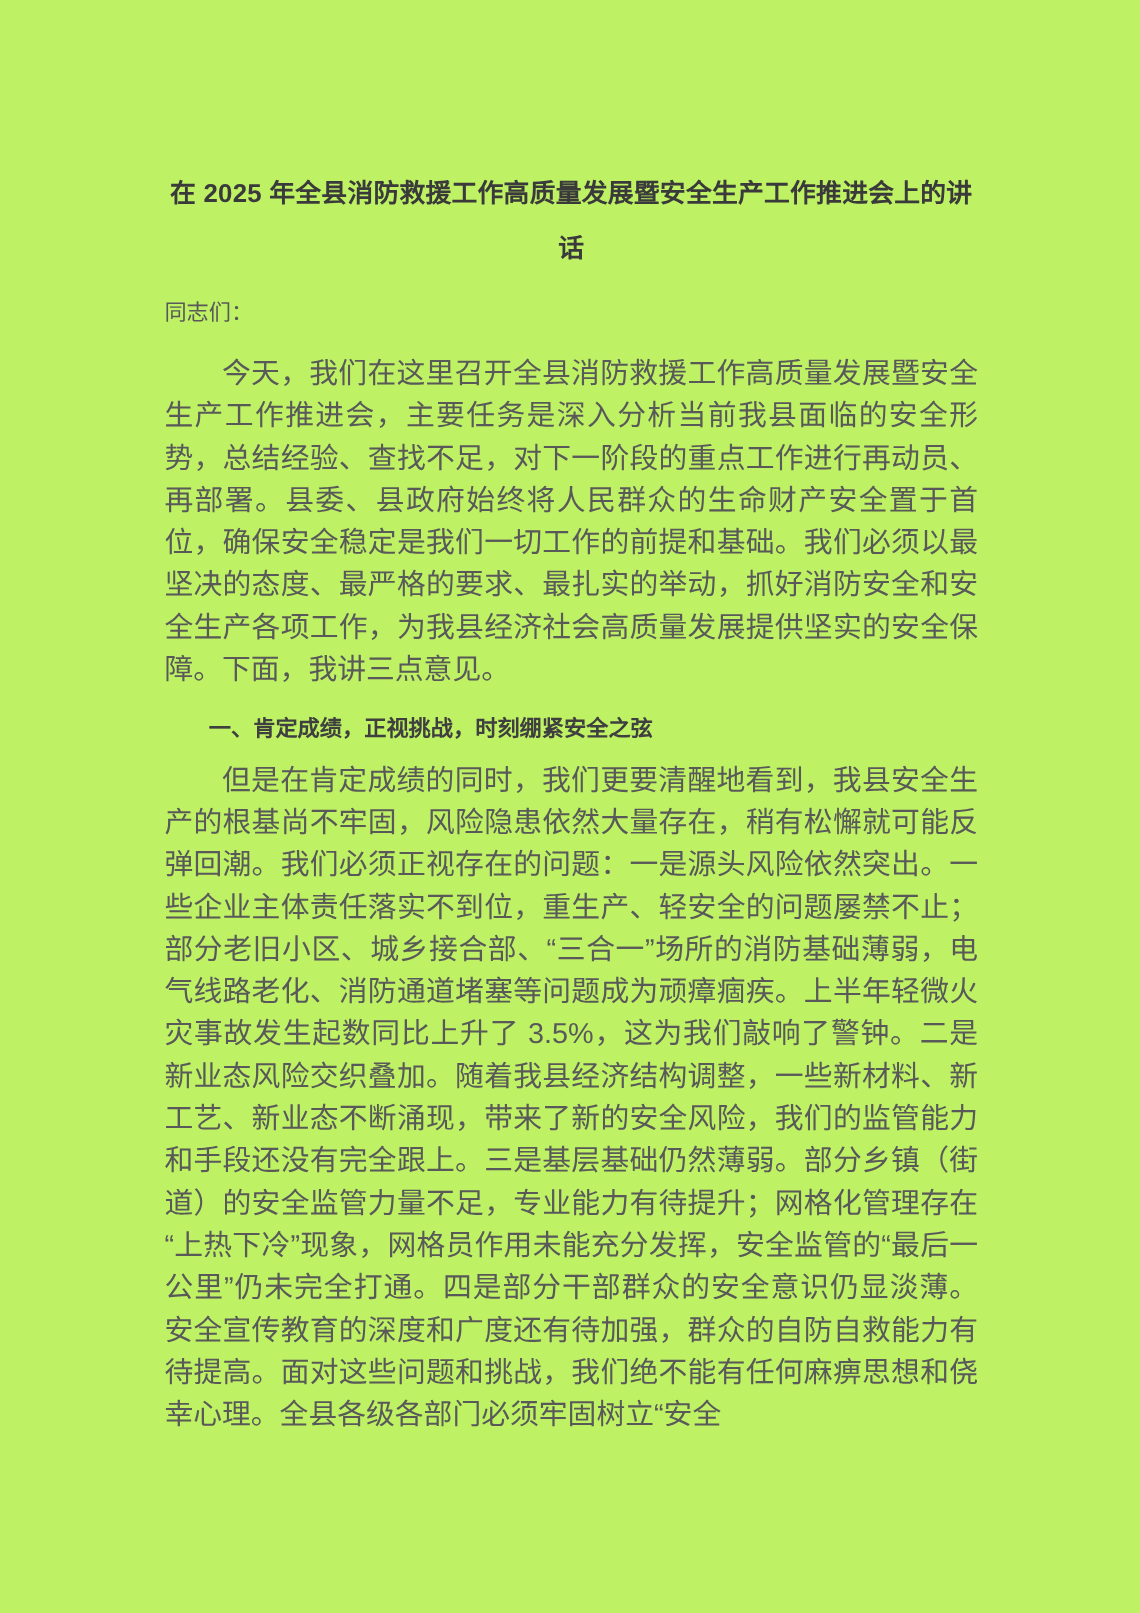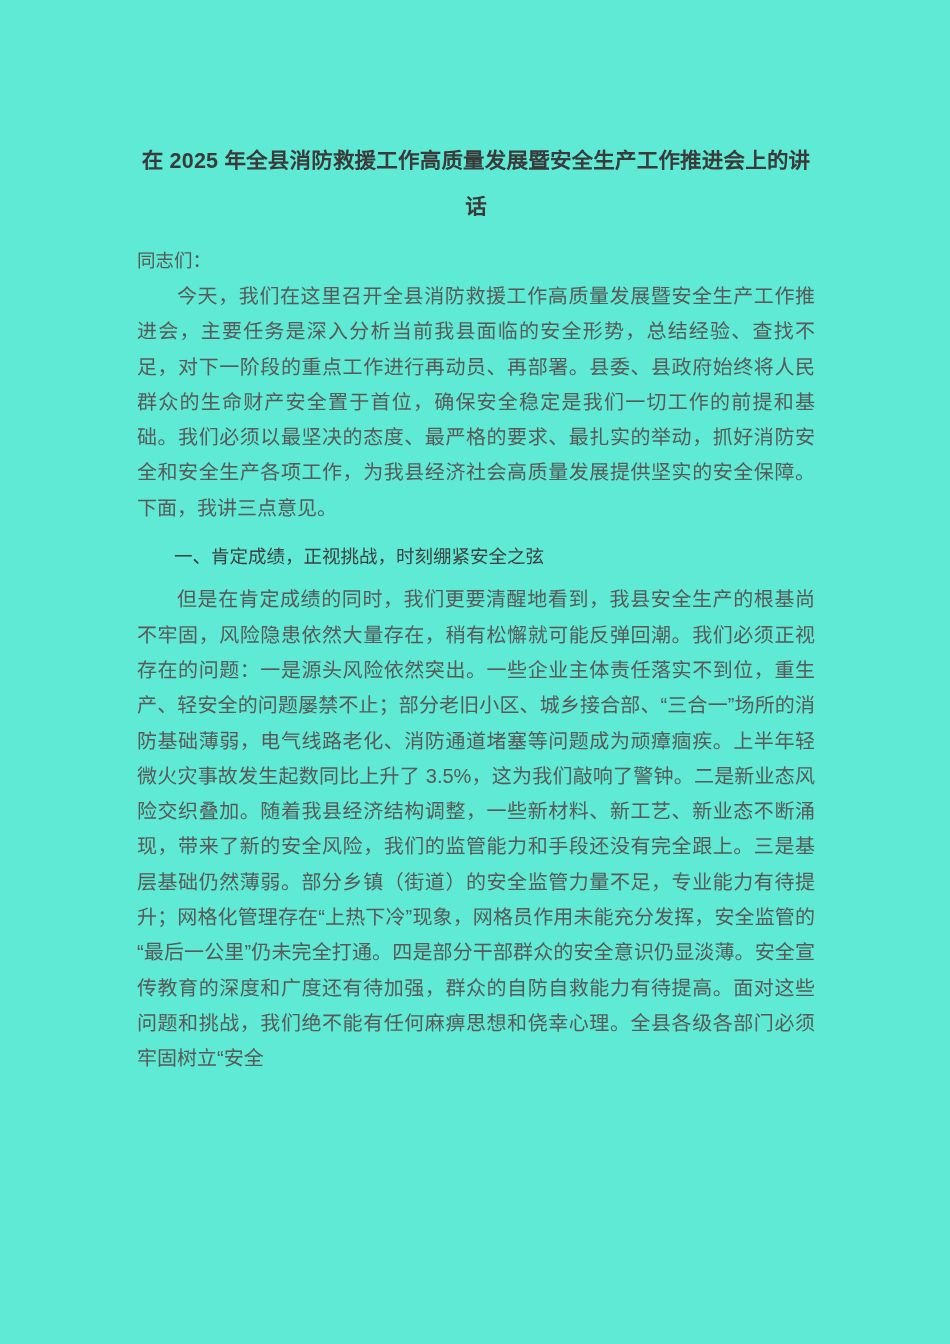--- a/index.html
+++ b/index.html
@@ -8,21 +8,21 @@
     padding: 0;
     background: #ffffff;
   }
   body {
     font-family: "Liberation Sans", "DejaVu Sans", sans-serif;
   }
   .page {
     position: relative;
     width: 950px;
     height: 1344px;
-    background: #5eead4;
+    background: #bef264;
     box-sizing: border-box;
     overflow: hidden;
   }
   .content {
     position: absolute;
     left: 137px;
     top: 138px;
     width: 678px;
   }
   .doc-title {
@@ -32,35 +32,35 @@
     text-align: center;
     line-height: 46px;
     letter-spacing: 0.2px;
     margin: 0 0 6px 0;
     word-break: break-all;
   }
   .salutation {
     font-size: 18.5px;
     color: #595959;
     line-height: 34px;
-    margin: 14px 0 1px 0;
+    margin: 14px 0 16px 0;
   }
   .para {
-    font-size: 20px;
+    font-size: 24px;
     color: #595959;
     line-height: 35.3px;
     text-align: justify;
     text-justify: inter-ideograph;
     text-indent: 2em;
     margin: 0 0 9px 0;
     word-break: break-all;
   }
   .section-heading {
     font-size: 18.5px;
-    font-weight: normal;
+    font-weight: bold;
     color: #3f3f3f;
     line-height: 35.3px;
     text-indent: 2em;
     margin: 13px 0 8px 0;
     word-break: break-all;
   }
 </style>
 </head>
 <body>
 

